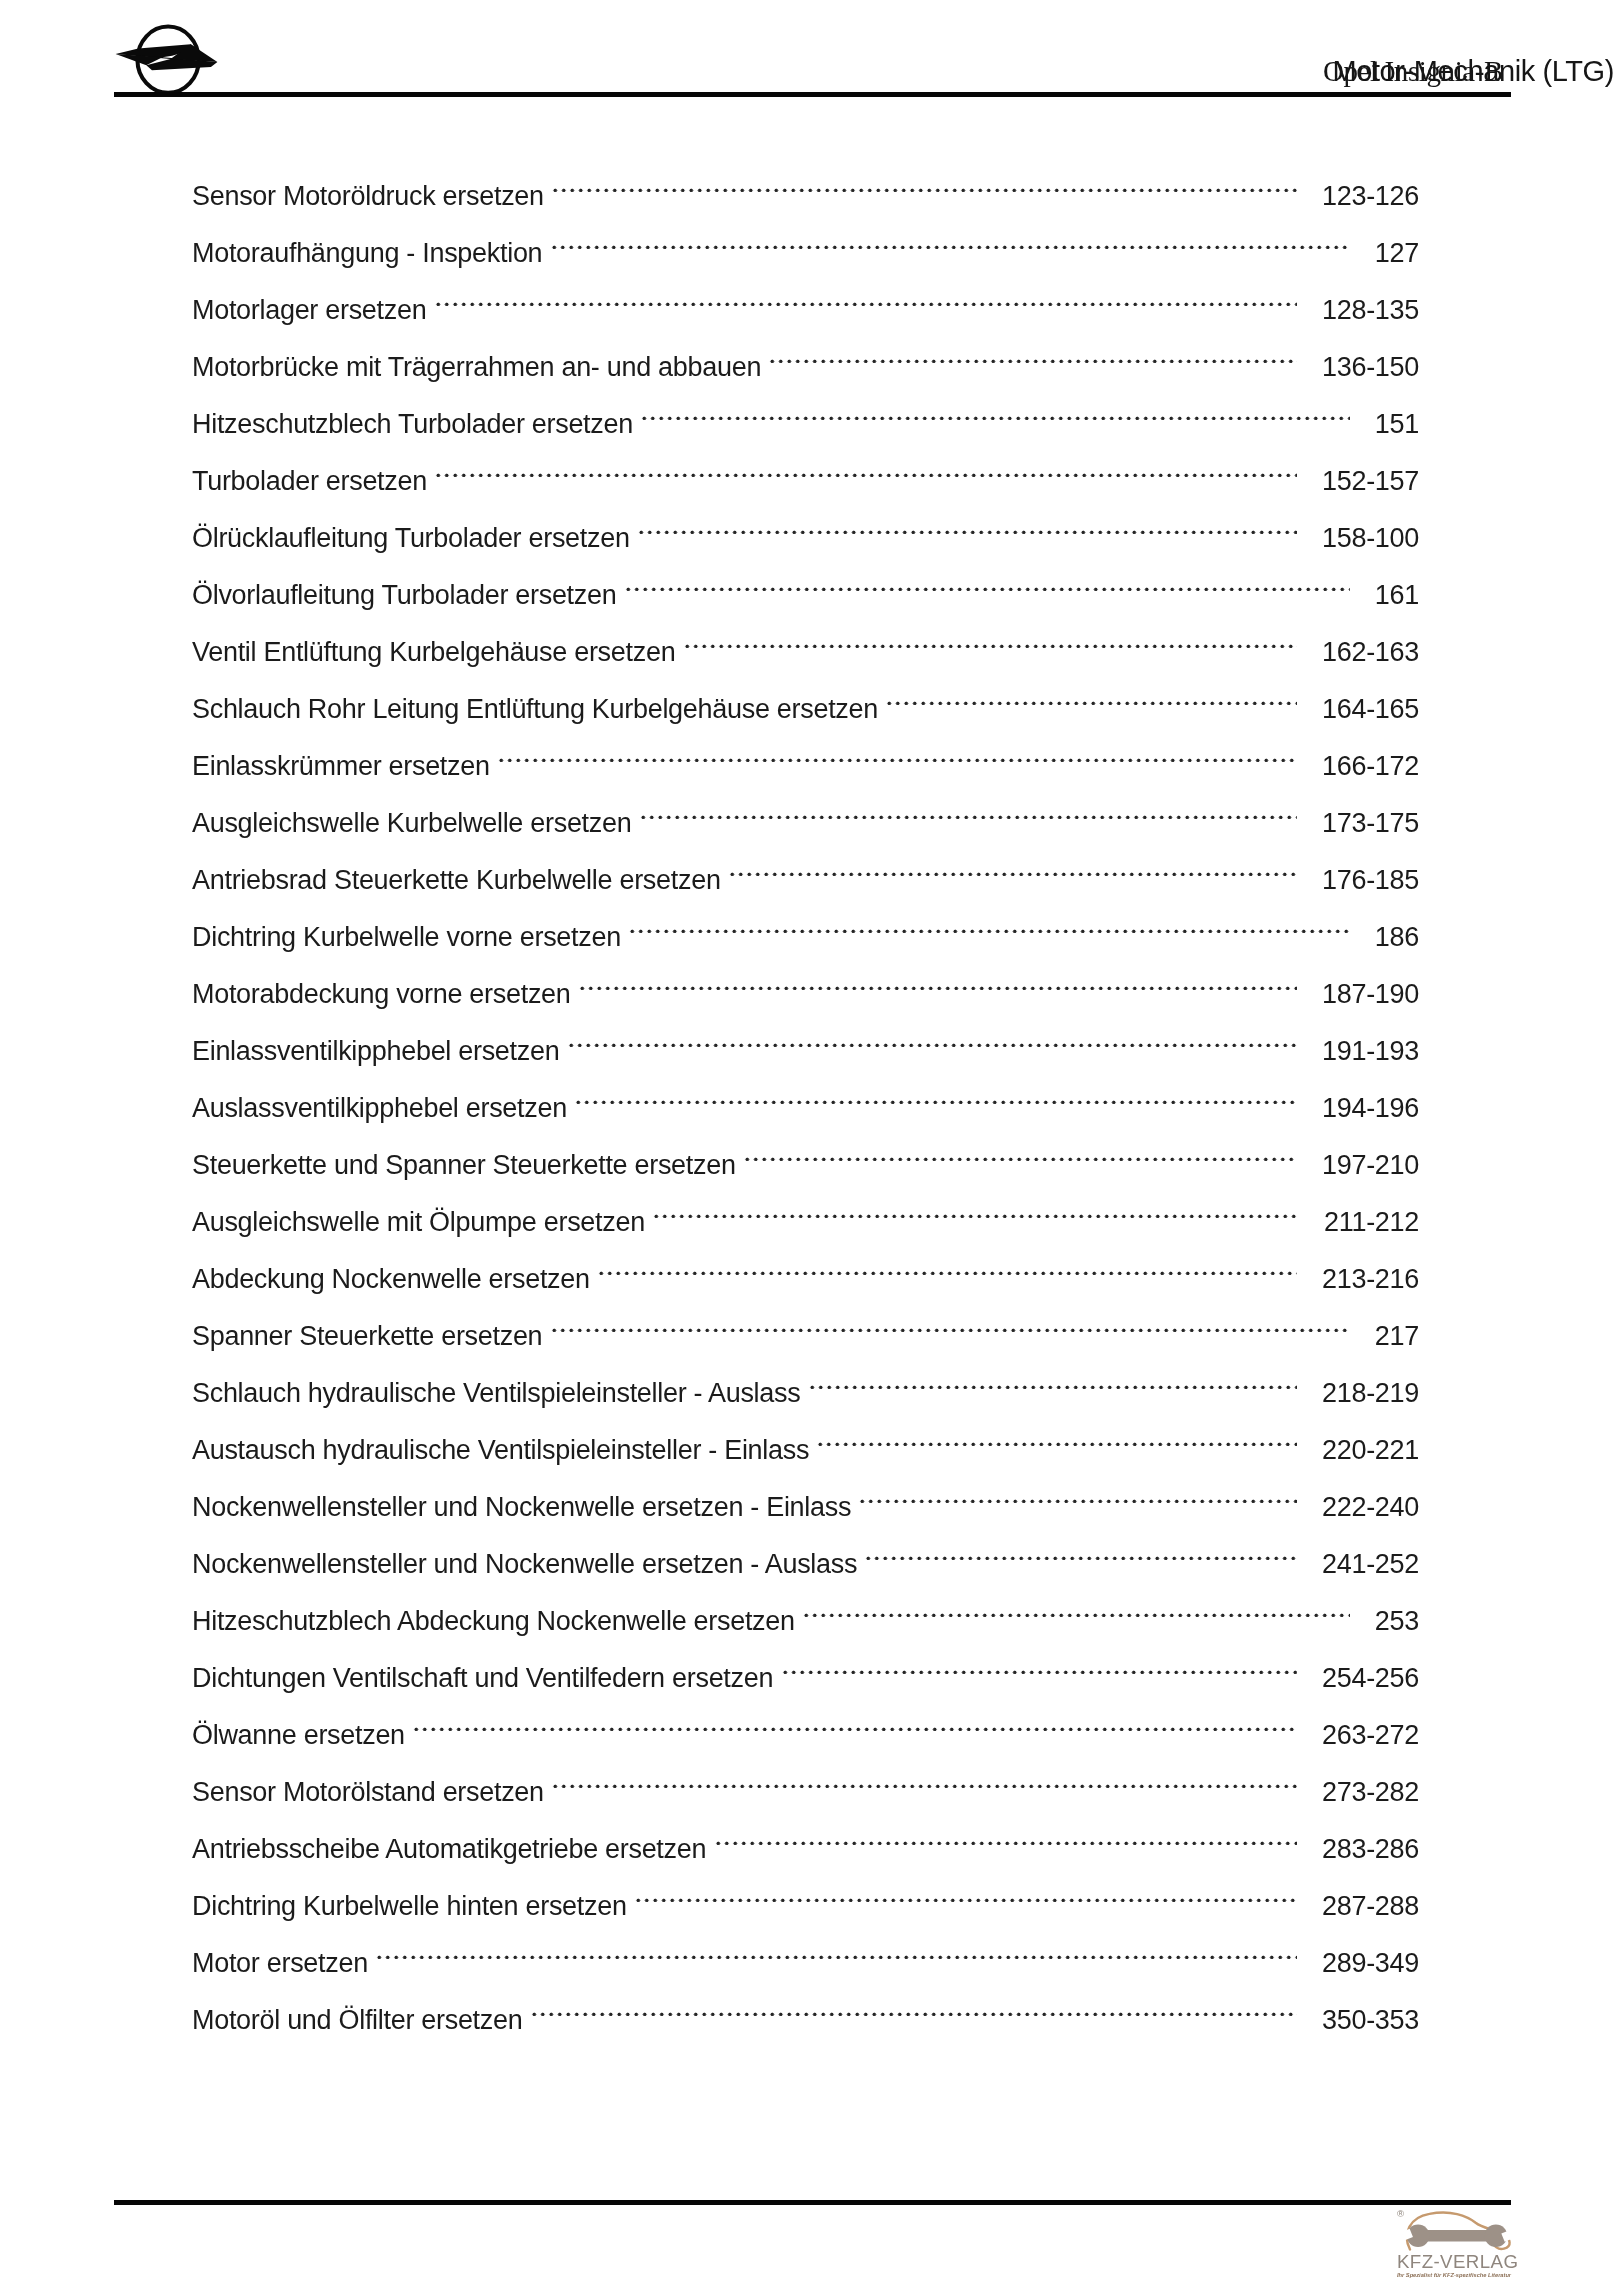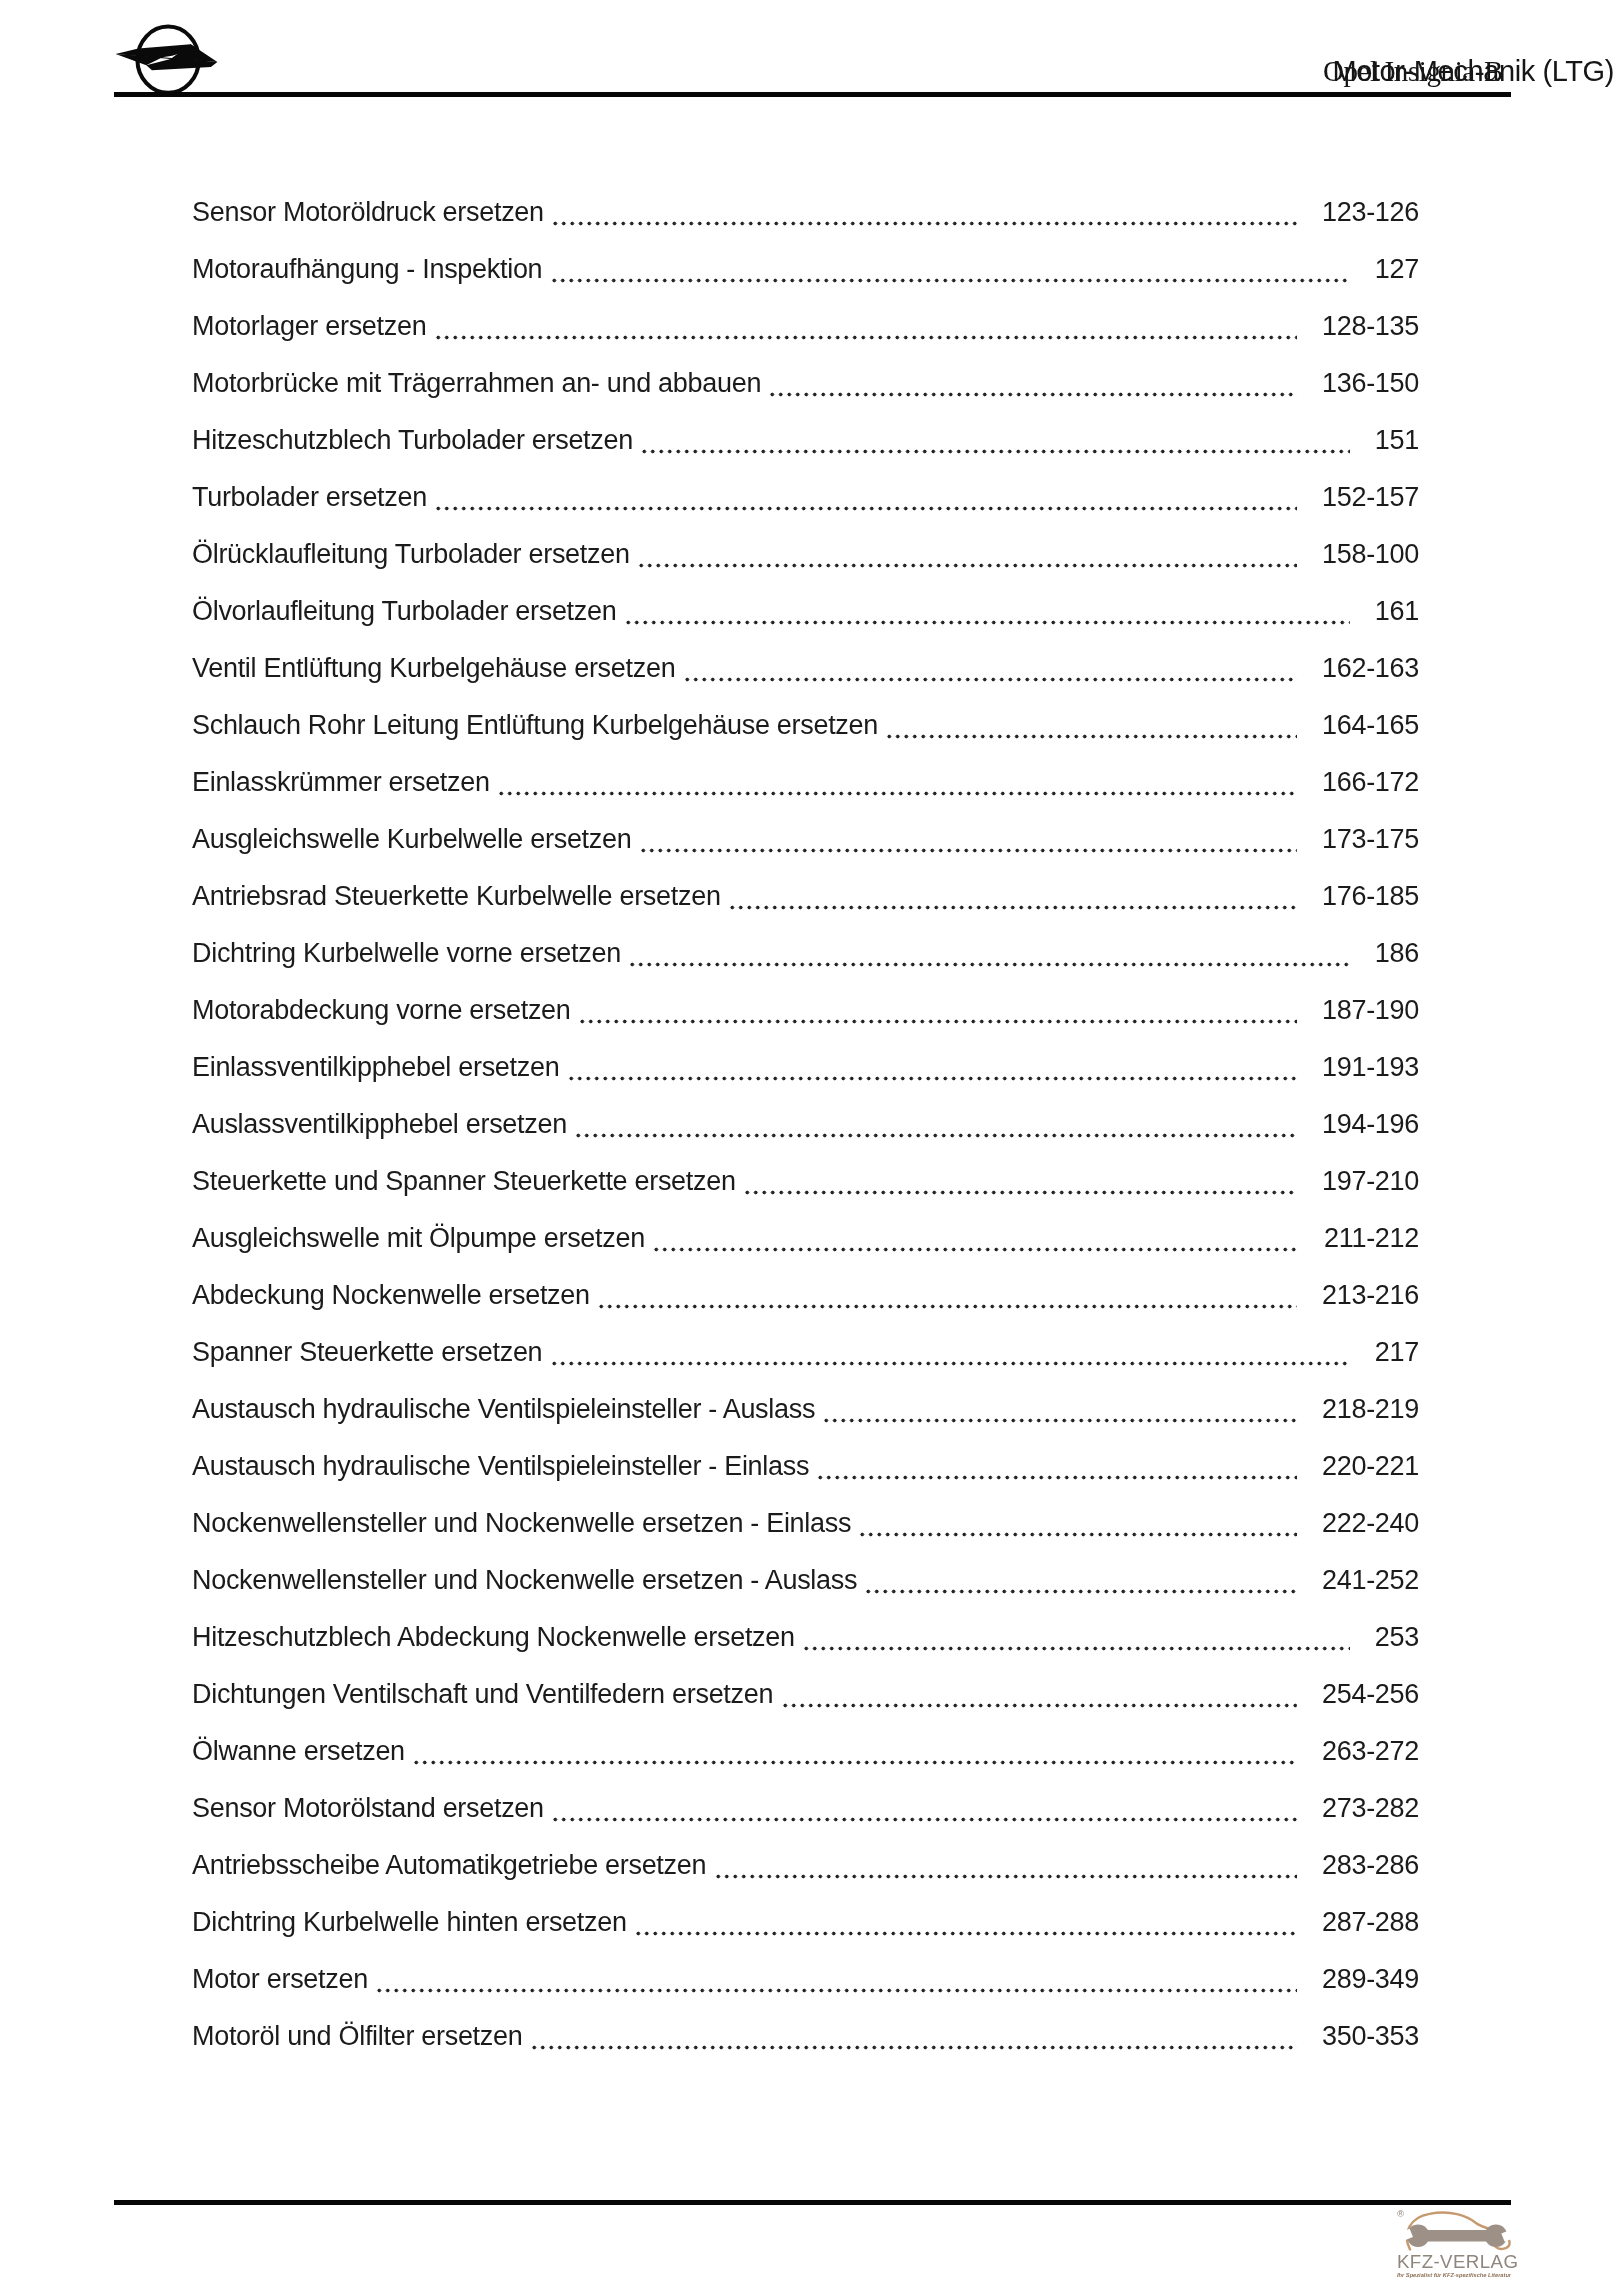--- a/index.html
+++ b/index.html
@@ -30,21 +30,20 @@
     background: #060606;
   }
 
   
   .toc {
     position: absolute; left: 192px; top: 181px; width: 1227px;
   }
   .toc-row {
     height: 57px;
     display: flex;
-    align-items: flex-end;
     padding-bottom: 10.5px;
   }
   .toc-title {
     font-size: 27px; letter-spacing: -0.3px; color: #1b1b1b;
     white-space: nowrap;
   }
   .leader {
     flex: 1;
     height: 11.4px;
     margin: 0 4.9px 1.6px 7.3px;
@@ -220,21 +219,21 @@
       <span class="toc-pages">213-216</span>
     </div>
 
     <div class="toc-row">
       <span class="toc-title">Spanner Steuerkette ersetzen</span>
       <span class="leader"></span>
       <span class="toc-pages">217</span>
     </div>
 
     <div class="toc-row">
-      <span class="toc-title">Austausch hydraulische Ventilspieleinsteller - Auslass</span>
+      <span class="toc-title">Schlauch hydraulische Ventilspieleinsteller - Auslass</span>
       <span class="leader"></span>
       <span class="toc-pages">218-219</span>
     </div>
 
     <div class="toc-row">
       <span class="toc-title">Austausch hydraulische Ventilspieleinsteller - Einlass</span>
       <span class="leader"></span>
       <span class="toc-pages">220-221</span>
     </div>
 

